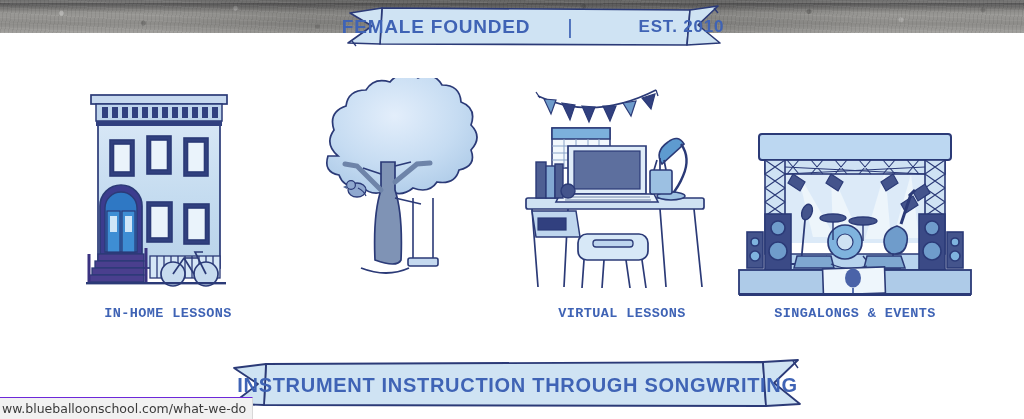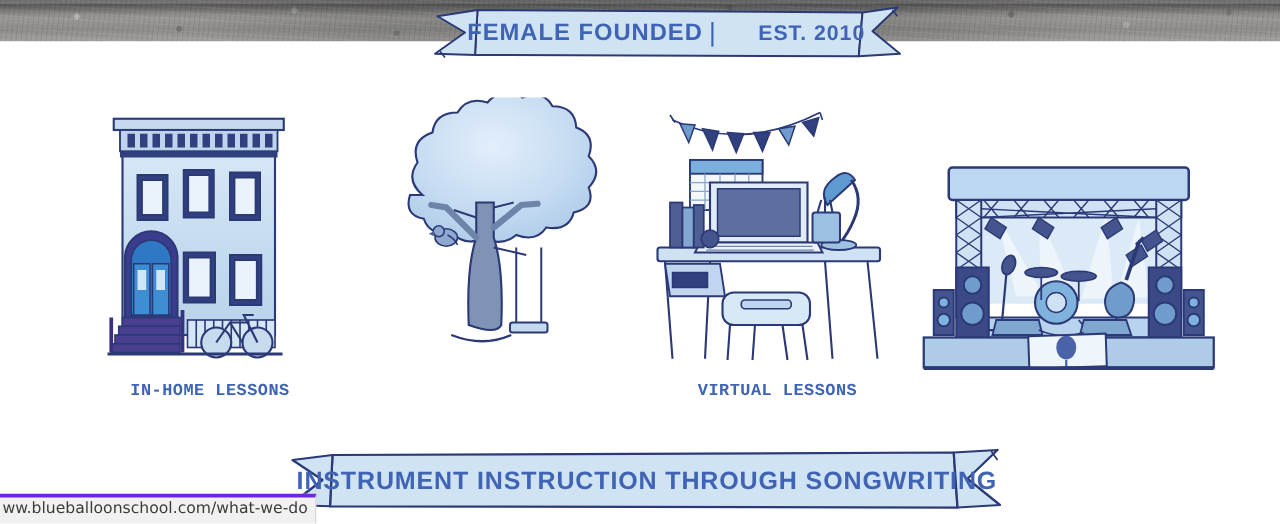--- a/index.html
+++ b/index.html
@@ -38,20 +38,21 @@
     background:linear-gradient(180deg,rgba(40,40,45,.45),rgba(40,40,45,0));
   }
   
   .ribbon{position:absolute;}
   .ribbon svg{display:block;overflow:visible;}
   .ribbon-text{
     position:absolute;left:0;top:0;width:100%;height:100%;
     display:flex;align-items:center;justify-content:center;
     color:#3f63b5;font-weight:bold;letter-spacing:.6px;
     white-space:nowrap;
+    gap:32px;
   }
   #top-banner{left:342px;top:4px;width:382px;height:46px;}
   #top-banner .ribbon-text{font-size:19px;letter-spacing:.8px;}
   #top-banner .sep{color:#3f63b5;font-weight:normal;padding:0 5px;font-size:21px;}
   #top-banner .est{font-size:17px;margin-left:28px;}
   #bottom-banner{left:230px;top:358px;width:575px;height:54px;}
   #bottom-banner .ribbon-text{font-size:20px;letter-spacing:.7px;}
   
   #illustrations{position:absolute;left:0;top:78px;width:1024px;height:250px;font-family:Liberation Mono, monospace;}
   .illus-cell{position:absolute;top:0;height:250px;}
@@ -61,22 +62,22 @@
     color:#3f63b5;font-size:13.5px;font-weight:bold;letter-spacing:.4px;
     white-space:nowrap;
   }
   #cell-home{left:58px;width:220px;}
   #cell-outdoor{left:283px;width:220px;}
   #cell-virtual{left:508px;width:228px;}
   #cell-events{left:735px;width:240px;}
   
   #status-bar{
     position:absolute;left:0;bottom:0;height:21px;max-width:258px;
-    background:#f1f1f1;border-top:3px solid #6d28d9;border-right:1px solid #d8d8d8;
-    display:flex;align-items:flex-start;
+    background:#f1f1f1;border-top:1px solid #6d28d9;border-right:1px solid #d8d8d8;
+    display:flex;align-items:center;
     color:#3b3b3b;font-size:12.5px;padding:0 6px 0 2px;
     font-family:"DejaVu Sans", sans-serif;
     overflow:hidden;white-space:nowrap;
   }
 </style>
 </head>
 <body>
 
 <div id="texture-strip">
   <div class="streak"></div>
@@ -342,20 +343,21 @@
       </g>
 
       <rect x="4" y="144" width="232" height="24" fill="#aecbe8" stroke="#2b3a77" stroke-width="1.8"></rect>
       <rect x="88" y="142" width="62" height="26" fill="#eef6fc" stroke="#2b3a77" stroke-width="1.6" transform="rotate(-2 119 155)"></rect>
       <g>
         <ellipse cx="118" cy="152" rx="8" ry="9.5" fill="#4a63a8"></ellipse>
         <path d="M118 162 l0 6 M114 168 l8 0" stroke="#4a63a8" stroke-width="1.8" fill="none"></path>
       </g>
       <rect x="4" y="167" width="232" height="3" fill="#2b3a77"></rect>
     </svg>
+    <div class="caption">SINGALONGS &amp; EVENTS</div>
   </div>
 </div>
 
 <div class="ribbon" id="bottom-banner">
   <svg width="575" height="54" viewBox="0 0 575 54">
     <path d="M36 6 L533 4 L536 48 L34 47 Z" fill="#cfe3f3" stroke="#2b3a77" stroke-width="1.8" stroke-linejoin="round"></path>
     <path d="M36 6 L4 10 L28 26 L2 46 L34 47 Z" fill="#cfe3f3" stroke="#2b3a77" stroke-width="1.8" stroke-linejoin="round"></path>
     <path d="M533 4 L568 2 L544 25 L570 46 L536 48 Z" fill="#cfe3f3" stroke="#2b3a77" stroke-width="1.8" stroke-linejoin="round"></path>
     <path d="M6 44 l5 6 M563 3 l5 7" stroke="#2b3a77" stroke-width="1.4" fill="none"></path>
   </svg>

